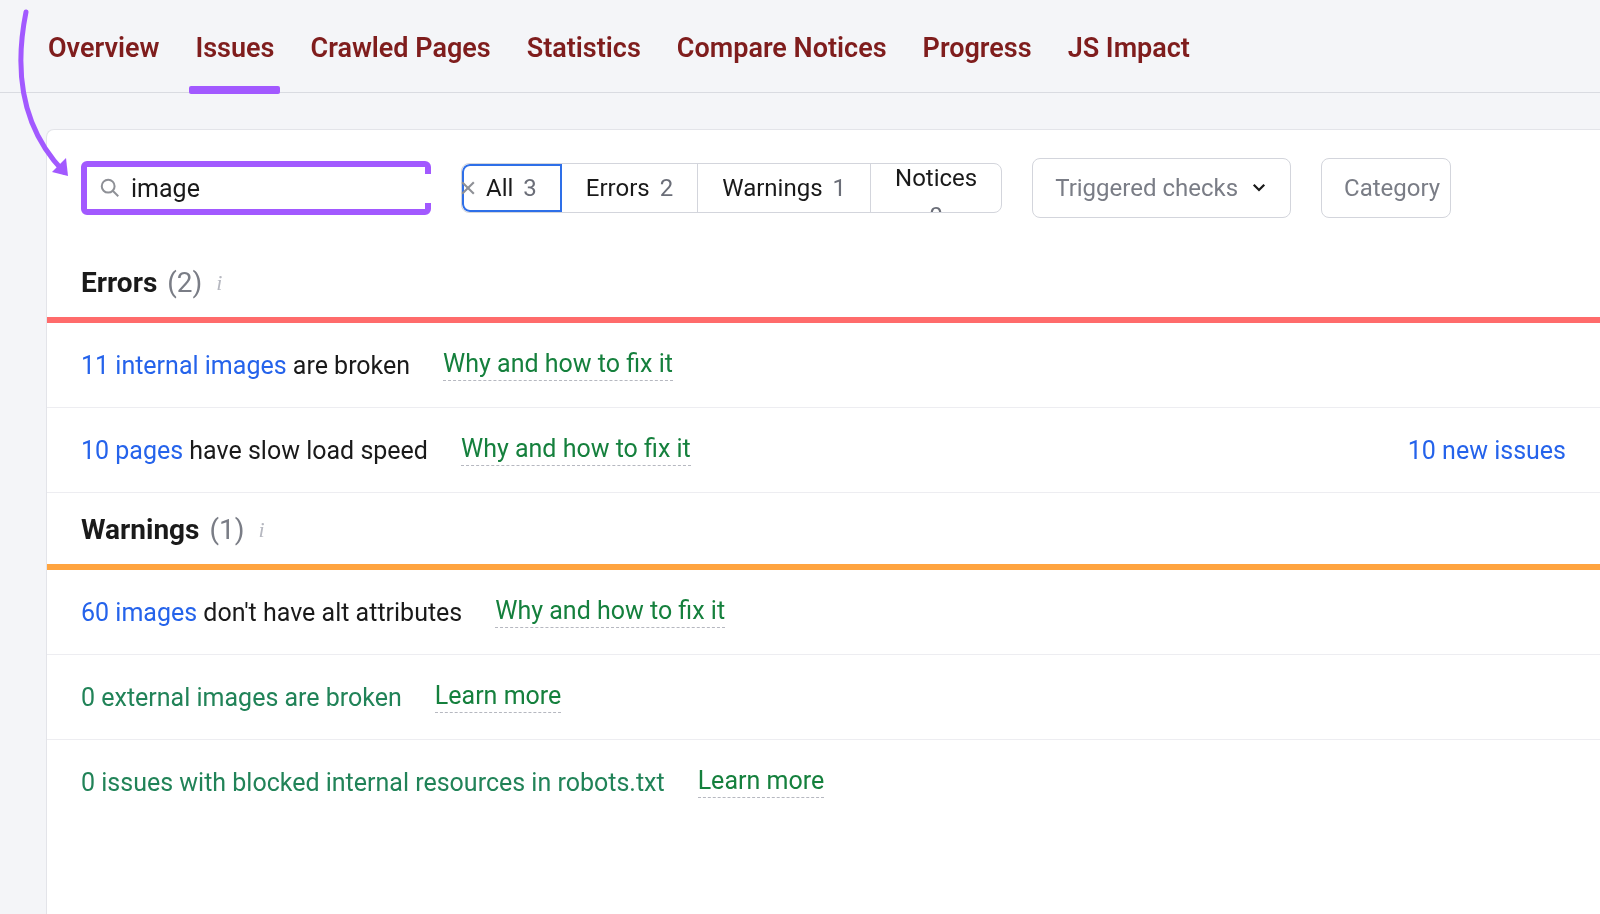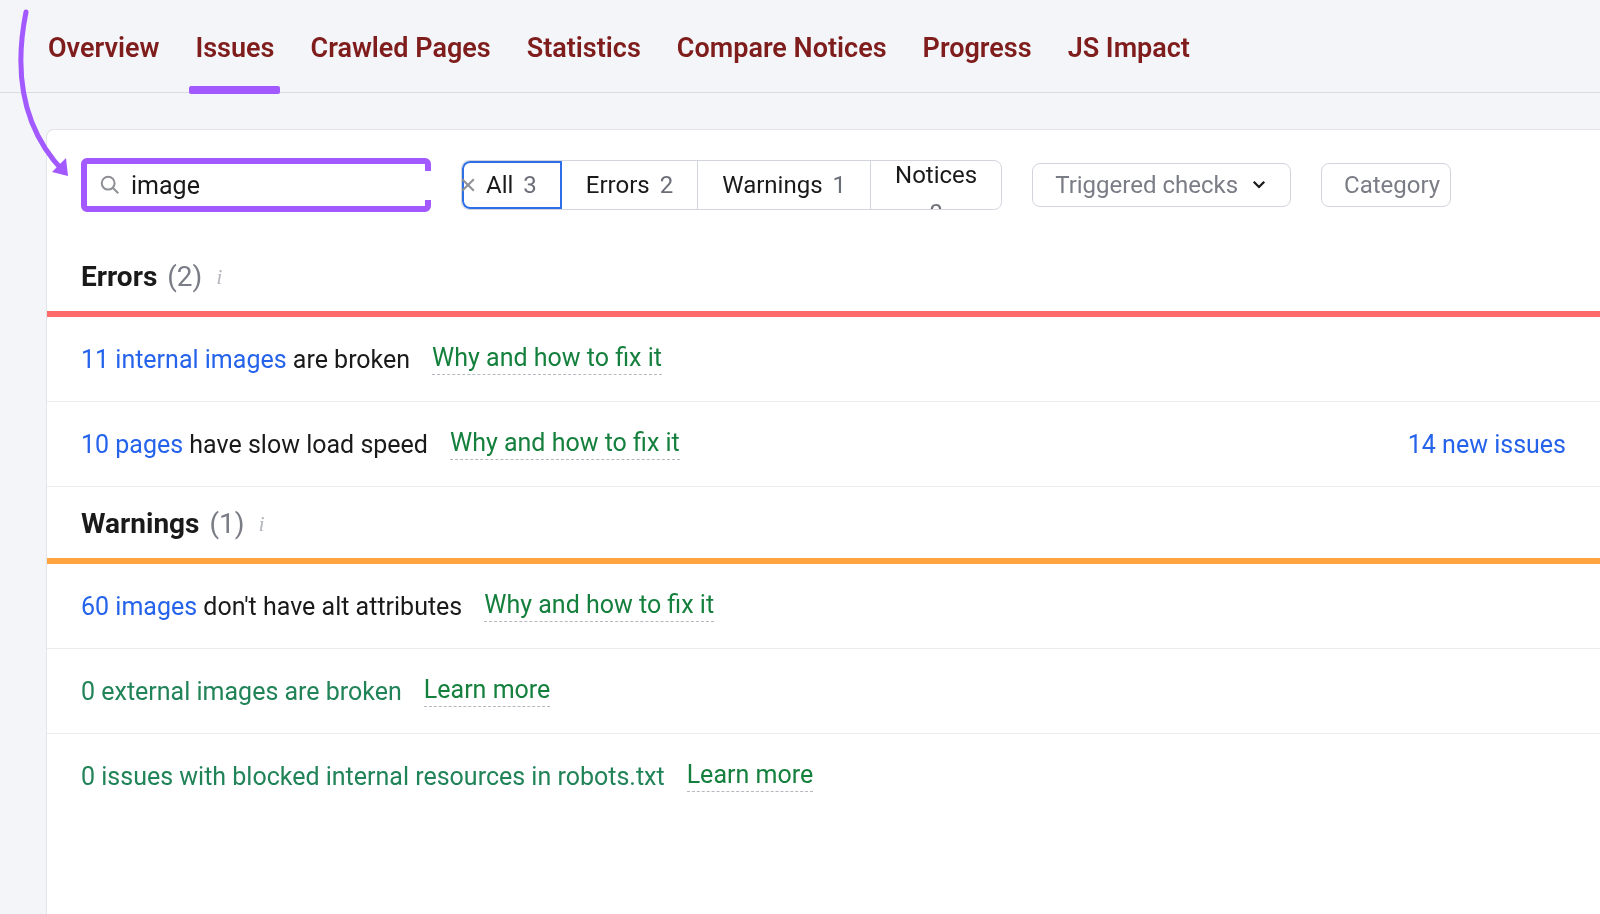--- a/index.html
+++ b/index.html
@@ -113,21 +113,21 @@
     outline: 2px solid #2e6fe8;
     outline-offset: -2px;
     border-radius: 8px 0 0 8px;
     color: #1a1a1a;
   }
 
   .dd {
     display: flex;
     align-items: center;
     gap: 12px;
-    height: 44px;
+    height: 60px;
     padding: 0 22px;
     border: 1px solid #d3d5dc;
     border-radius: 8px;
     color: #7a7d86;
     font-size: 24px;
     cursor: pointer;
   }
 
   
   .section-hdr {
@@ -155,21 +155,21 @@
   .bar.err { background: #ff6b6b; }
   .bar.warn { background: #ffa43f; }
 
   
   .row {
     display: flex;
     align-items: center;
     padding: 26px 34px;
     border-bottom: 1px solid #ededf1;
     font-size: 25px;
-    gap: 22px;
+    gap: 33px;
     text-align: right;
   }
   .row .issue { color: #1a1a1a; }
   .row .issue .lk { color: #2563eb; }
   .row .issue .gk { color: #218358; }
   .row .help {
     color: #15803d;
     border-bottom: 1px dashed #b6b8c0;
     padding-bottom: 2px;
     cursor: pointer;
@@ -263,21 +263,21 @@
       <span class="lk">11 internal images</span><span> are broken</span>
     </span>
     <span class="help">Why and how to fix it</span>
   </div>
 
   <div class="row">
     <span class="issue">
       <span class="lk">10 pages</span><span> have slow load speed</span>
     </span>
     <span class="help">Why and how to fix it</span>
-    <span class="new">14 new issues</span>
+    <span class="new">10 new issues</span>
   </div>
 
   <div class="section-hdr">
     <span class="title">Warnings</span>
     <span class="count">(1)</span>
     <span class="info">i</span>
   </div>
   <div class="bar warn"></div>
 
   <div class="row">

